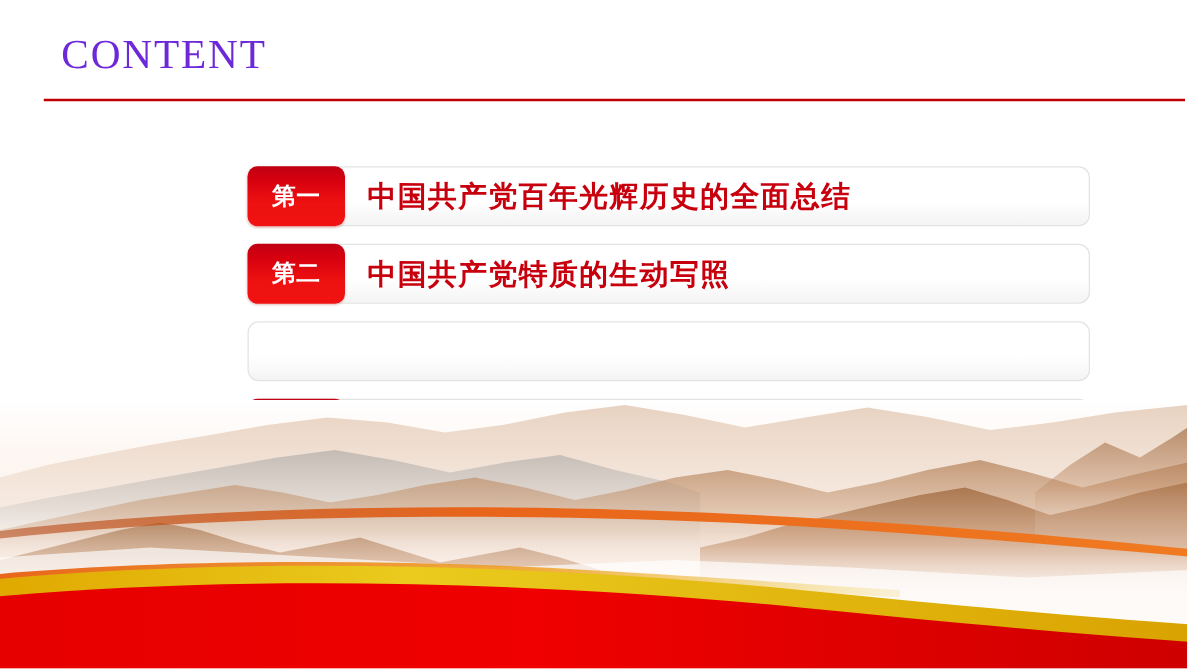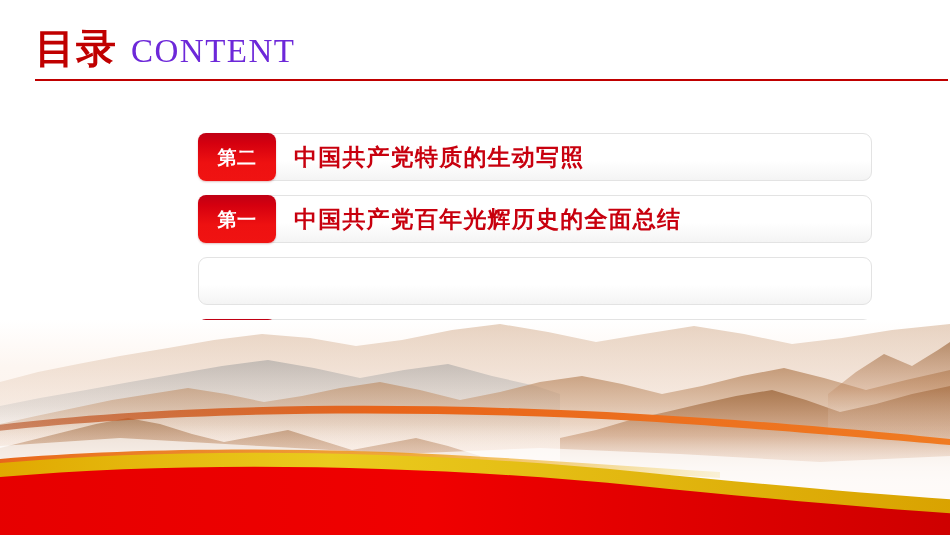--- a/index.html
+++ b/index.html
@@ -115,42 +115,41 @@
   }
   #bottom-art svg { display:block; }
 </style>
 </head>
 <body>
 
 <div id="slide">
 
   <div id="header">
     <div id="title-group">
-      <span id="title-cn">目录</span>
       <span id="title-en">CONTENT</span>
     </div>
     <div id="title-rule"></div>
   </div>
 
   <div id="content-list">
+
+    <div class="content-row">
+      <div class="row-box"></div>
+      <div class="row-badge">
+        <span class="row-badge-label">第一</span>
+      </div>
+      <div class="row-title">中国共产党百年光辉历史的全面总结</div>
+    </div>
 
     <div class="content-row">
       <div class="row-box"></div>
       <div class="row-badge">
         <span class="row-badge-label">第二</span>
       </div>
       <div class="row-title">中国共产党特质的生动写照</div>
-    </div>
-
-    <div class="content-row">
-      <div class="row-box"></div>
-      <div class="row-badge">
-        <span class="row-badge-label">第一</span>
-      </div>
-      <div class="row-title">中国共产党百年光辉历史的全面总结</div>
     </div>
 
     <div class="content-row">
       <div class="row-box"></div>
     </div>
 
     <div class="content-row wide">
       <div class="row-box"></div>
       <div class="row-badge">
         <span class="row-badge-label">第四</span>

